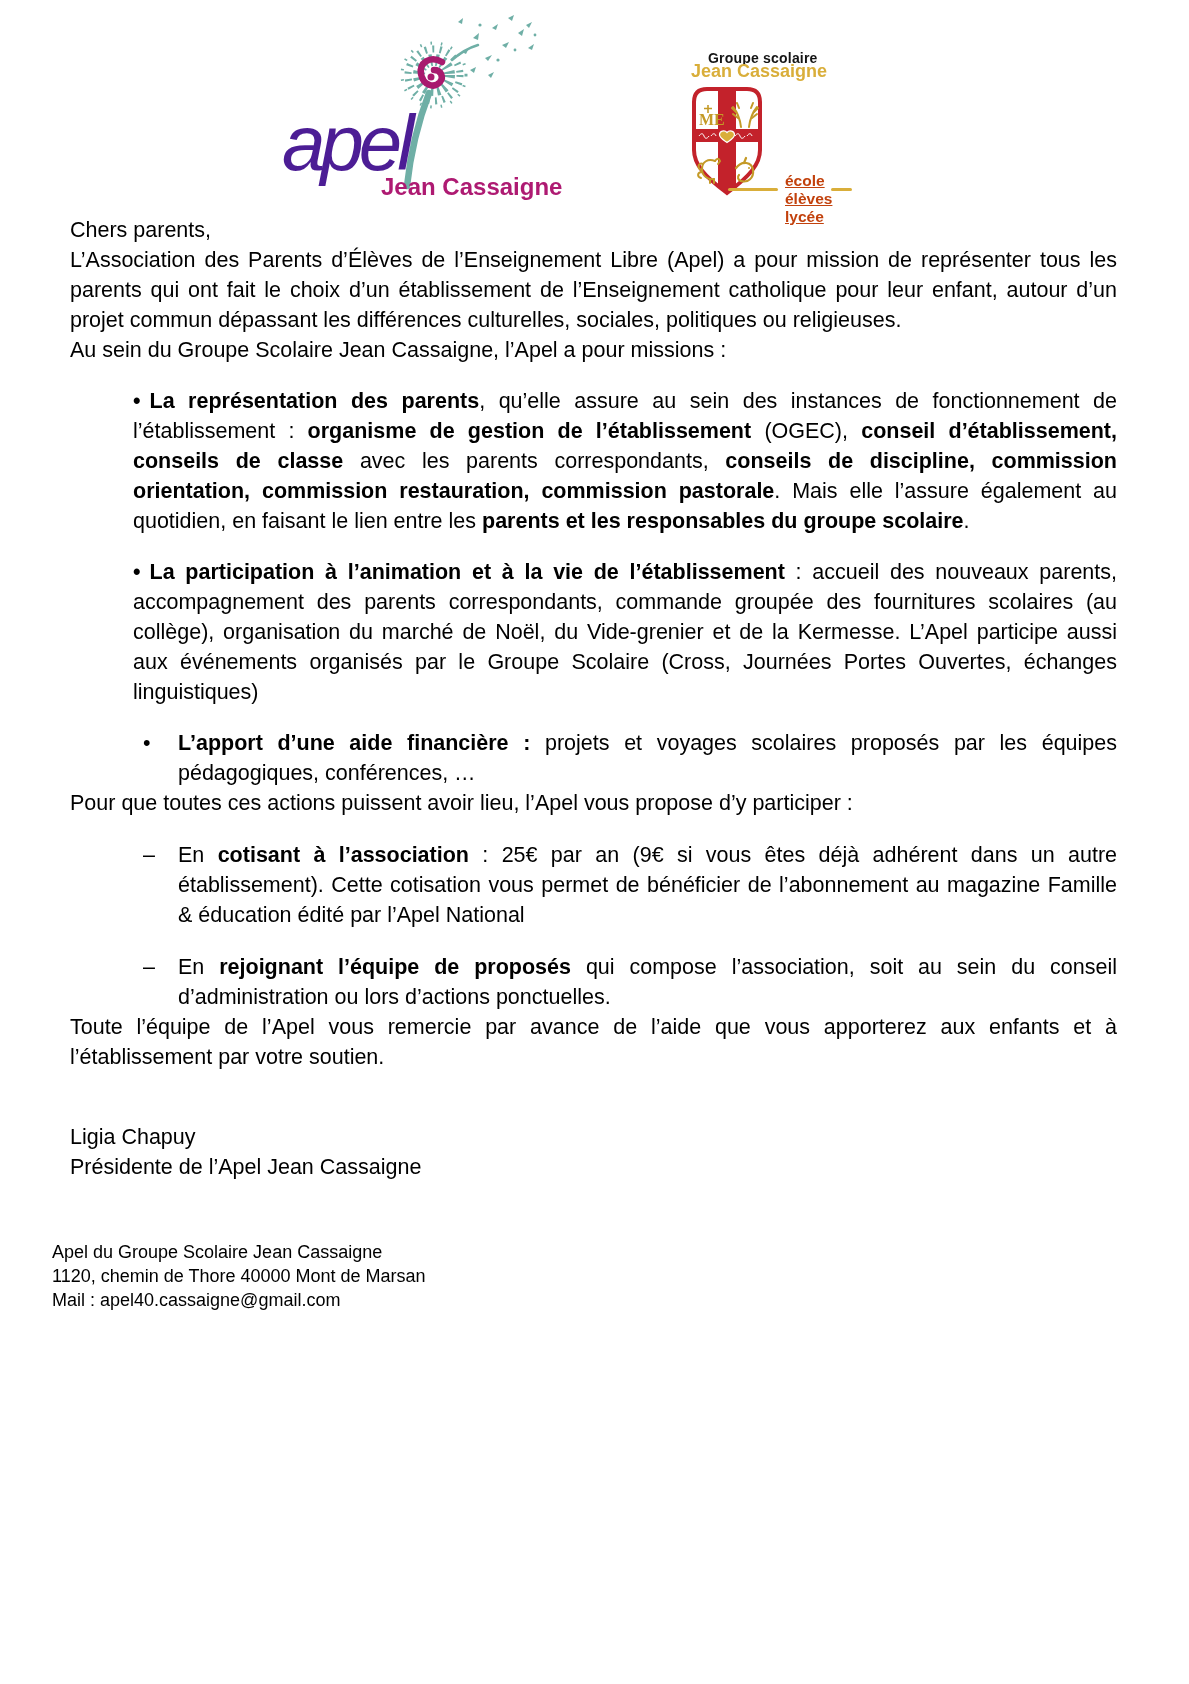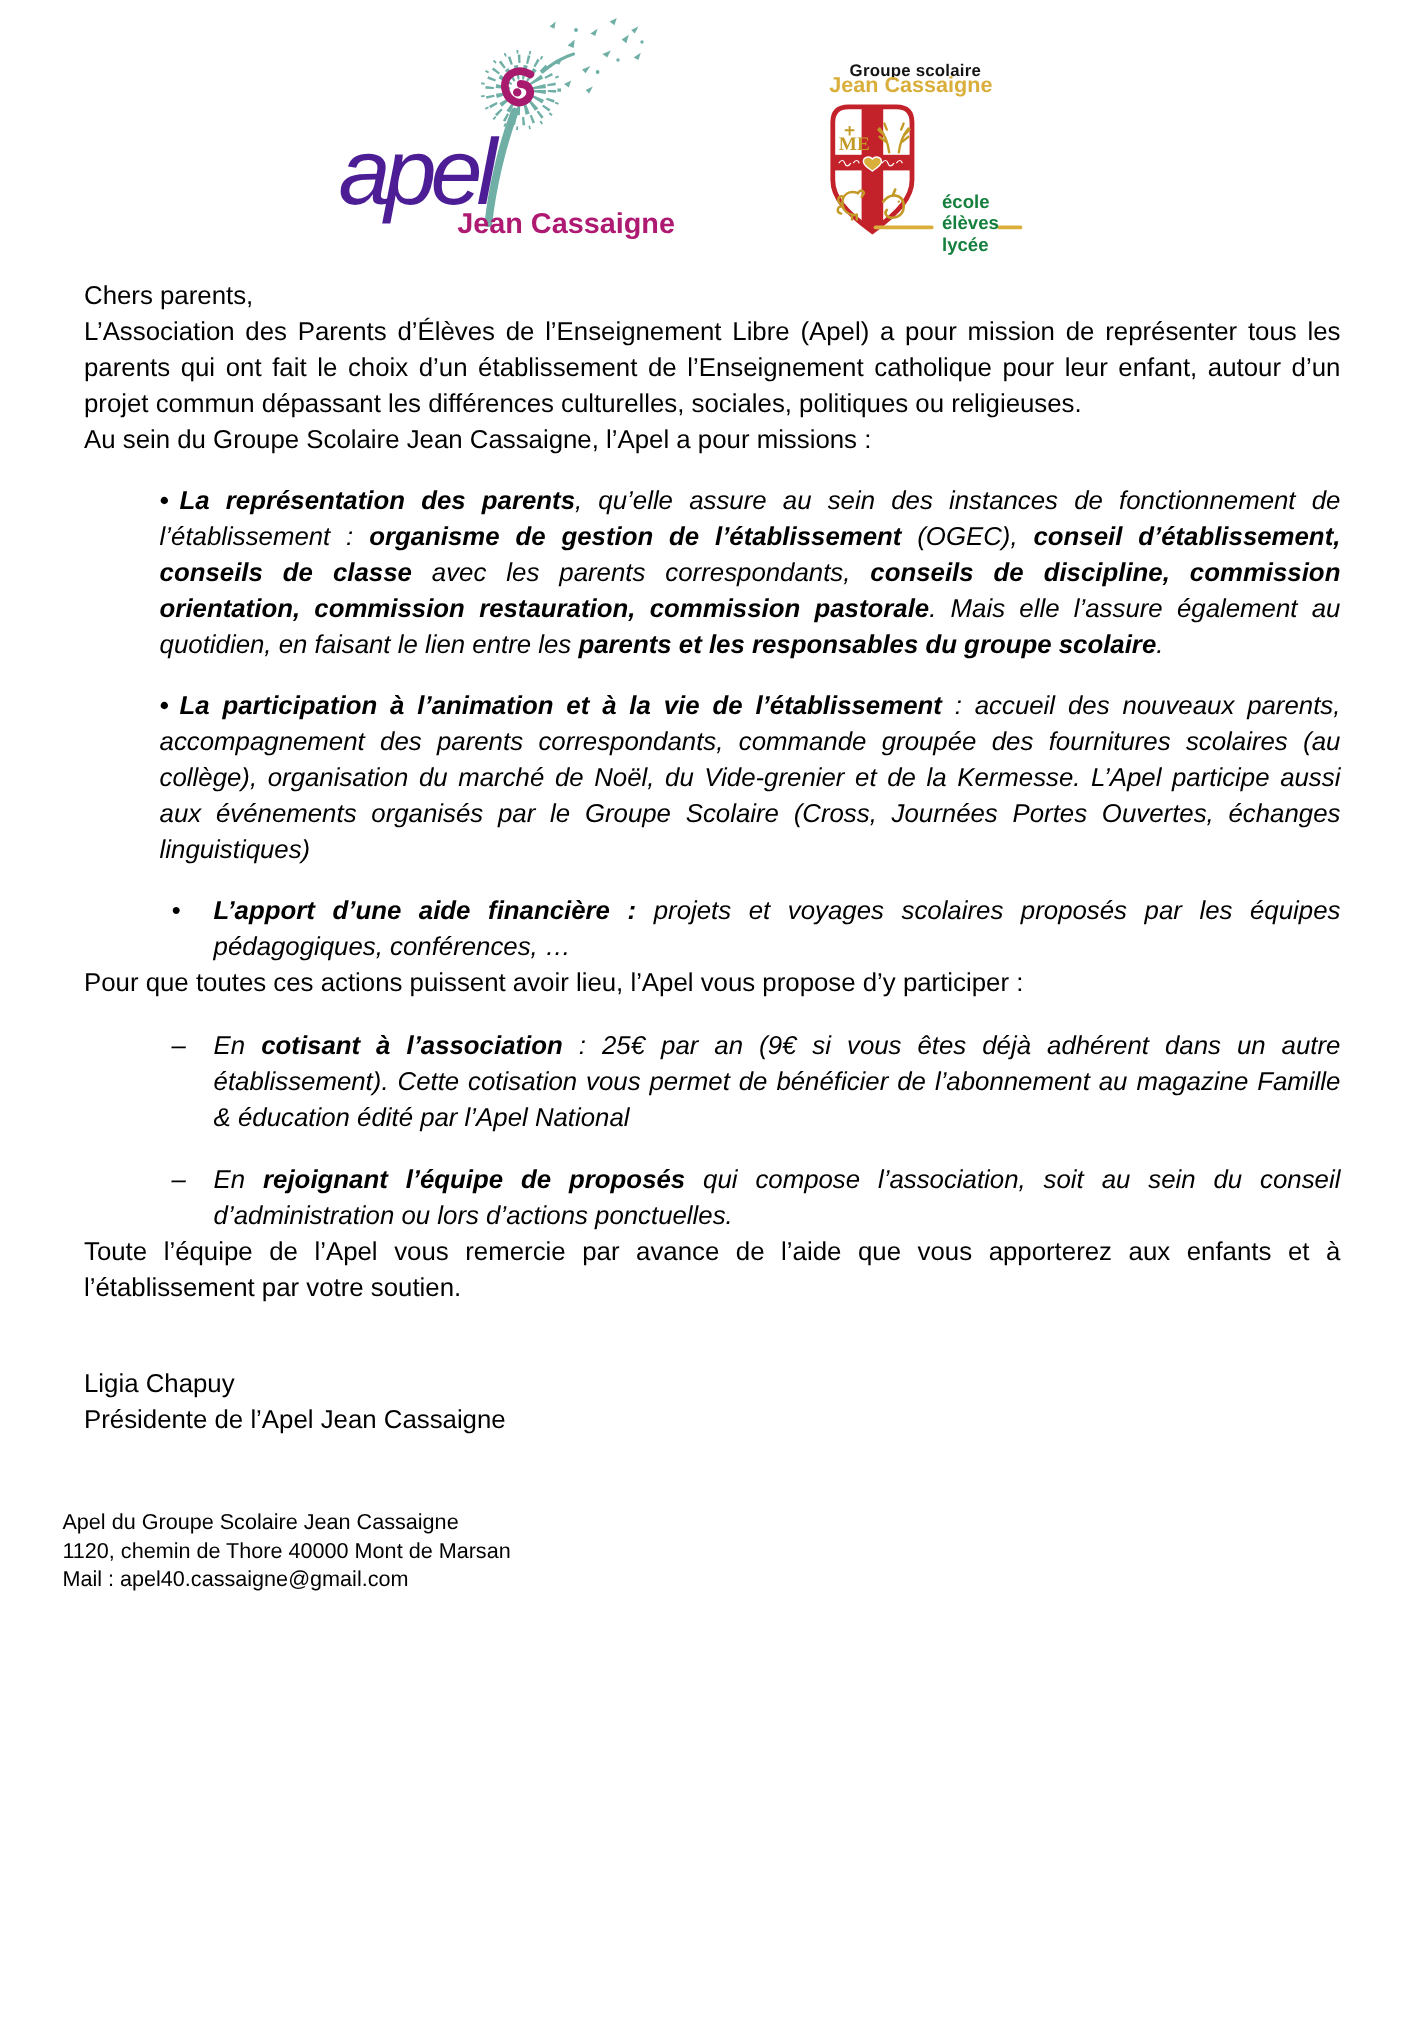--- a/index.html
+++ b/index.html
@@ -14,32 +14,32 @@
     position:absolute;left:282px;top:104px;line-height:1;
     font-size:78px;font-style:italic;font-weight:400;letter-spacing:-5px;color:#4c1d95;
   }
   .apel-sub{position:absolute;left:381px;top:173px;font-size:24px;font-weight:700;color:#AE1A72;}
   .crest-top{position:absolute;left:708px;top:50px;font-size:14px;font-weight:700;color:#141414;letter-spacing:.2px;}
   .crest-name{position:absolute;left:691px;top:61px;font-size:18px;font-weight:700;color:#D9AE3A;}
   .shield{position:absolute;left:688px;top:84px;width:78px;height:114px;}
   .gold-line{position:absolute;top:188px;height:3px;background:#D9AE3A;border-radius:2px;}
   .gold-line.left{left:728px;width:50px;}
   .gold-line.right{left:831px;width:21px;}
-  .levels{position:absolute;left:785px;top:160px;font-size:15.5px;font-weight:700;color:#15803d;line-height:18px;}
+  .levels{position:absolute;left:785px;top:172px;font-size:15.5px;font-weight:700;color:#c2410c;line-height:18px;text-decoration:underline;}
   
-  .letter{margin:16px 72px 0 70px;font-size:21.5px;line-height:30px;}
+  .letter{margin:0 72px 0 70px;font-size:21.5px;line-height:30px;}
   .letter p{margin:0;text-align:justify;}
   .salutation{margin-top:32px;}
   .p-intro{margin-top:26px;}
   .p-missions-lead{margin-top:27px;}
   .p-participate-lead{margin-top:52px;}
   .p-closing{margin-top:50px;}
   ul{list-style:none;margin:0;padding:0;}
   .missions,.actions{margin-left:63px;}
-  .missions li,.actions li{text-align:justify;font-style:italic;}
+  .missions li,.actions li{text-align:justify;}
   .missions li{margin-top:21px;}
   .actions li{margin-top:22px;}
   li.flow .marker{font-weight:700;margin-right:9px;}
   li.hang{position:relative;padding-left:45px;}
   li.hang .marker{position:absolute;left:10px;top:0;}
   .b{font-weight:700;}
   .signature{margin-top:50px;}
   .sig-name,.sig-role{line-height:30px;}
   
   .page-footer{margin-top:58px;text-align:left;font-size:18px;line-height:24px;transform:translateX(-18px);}

